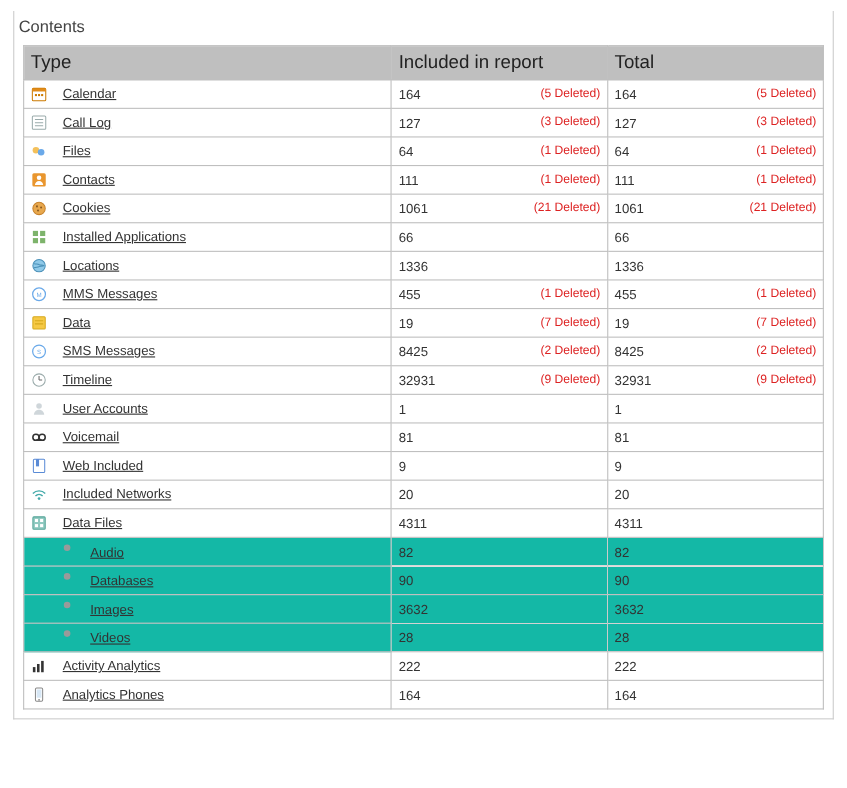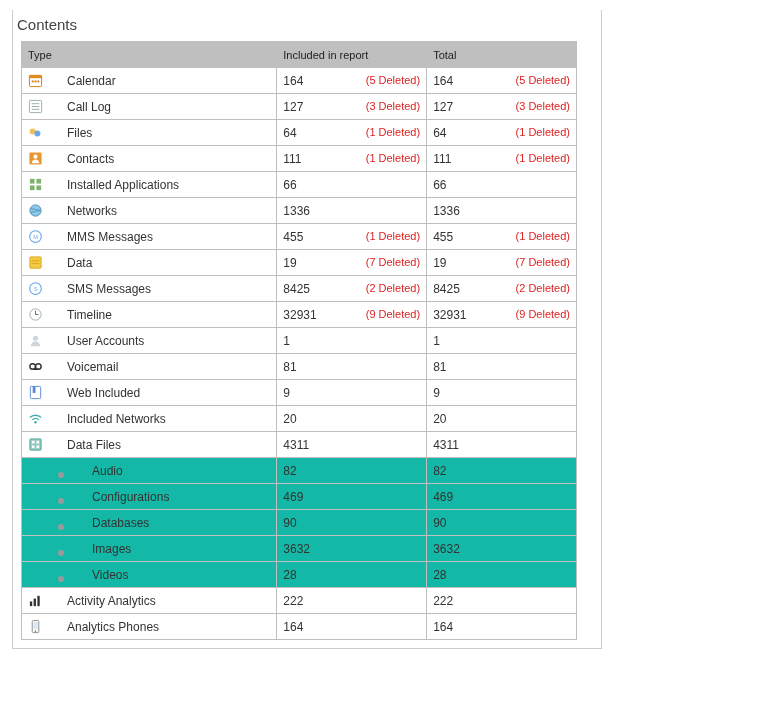--- a/index.html
+++ b/index.html
@@ -7,22 +7,22 @@
     margin: 0;
     font-family: "Helvetica Neue", Helvetica, Arial, sans-serif;
     font-size: 12px;
     color: #333;
     background: #fff;
     padding: 10px 12px;
   }
   .panel {
     border: 1px solid #ccc;
     border-top: none;
-    width: 590px;
-    padding: 0 16px 8px 0;
+    width: 746px;
+    padding: 0 0 8px 0;
   }
   .title {
     font-size: 15px;
     color: #444;
     padding: 6px 4px 8px 4px;
     font-weight: 400;
   }
   table {
     border-collapse: collapse;
     width: calc(100% - 16px);
@@ -33,26 +33,26 @@
     border: 1px solid #bfbfbf;
     padding: 5px 6px;
     text-align: left;
     vertical-align: middle;
     height: 26px;
   }
   th {
     background: #bfbfbf;
     font-weight: 400;
     color: #222;
-    font-size: 11px;
+    font-size: 17px;
   }
   col.col-type { width: 46%; }
   col.col-incl { width: 27%; }
   col.col-total { width: 27%; }
-  .type-cell { display: flex; align-items: flex-end; gap: 24px; }
+  .type-cell { display: flex; align-items: flex-start; gap: 14px; text-decoration: underline; }
   .sub .type-cell { padding-left: 28px; }
   .sub td { background: #14b8a6; }
   .icon {
     width: 15px; height: 15px; flex: 0 0 15px;
     display: inline-flex; align-items: center; justify-content: center;
     font-size: 9px; line-height: 1;
     border-radius: 2px;
   }
   .icon svg { width: 15px; height: 15px; display:block; }
   .bullet {
@@ -151,20 +151,37 @@
             </div>
           </td>
           <td class="count-cell"><span class="count">111</span><span class="deleted">(1 Deleted)</span></td>
           <td class="count-cell"><span class="count">111</span><span class="deleted">(1 Deleted)</span></td>
         </tr>
         <tr>
           <td>
             <div class="type-cell">
               <span class="icon">
                 <svg viewBox="0 0 16 16">
+                  <circle cx="8" cy="8" r="6" fill="#e8a84e" stroke="#c7822a"></circle>
+                  <circle cx="6" cy="6" r="1" fill="#8a5a20"></circle>
+                  <circle cx="10" cy="7" r="1" fill="#8a5a20"></circle>
+                  <circle cx="7" cy="10" r="1" fill="#8a5a20"></circle>
+                </svg>
+              </span>
+              <span>Cookies</span>
+            </div>
+          </td>
+          <td class="count-cell"><span class="count">1061</span><span class="deleted">(21 Deleted)</span></td>
+          <td class="count-cell"><span class="count">1061</span><span class="deleted">(21 Deleted)</span></td>
+        </tr>
+        <tr>
+          <td>
+            <div class="type-cell">
+              <span class="icon">
+                <svg viewBox="0 0 16 16">
                   <rect x="2" y="2" width="5" height="5" fill="#7db36b"></rect>
                   <rect x="9" y="2" width="5" height="5" fill="#7db36b"></rect>
                   <rect x="2" y="9" width="5" height="5" fill="#7db36b"></rect>
                   <rect x="9" y="9" width="5" height="5" fill="#7db36b"></rect>
                 </svg>
               </span>
               <span>Installed Applications</span>
             </div>
           </td>
           <td class="count-cell"><span class="count">66</span></td>
@@ -173,21 +190,21 @@
         <tr>
           <td>
             <div class="type-cell">
               <span class="icon">
                 <svg viewBox="0 0 16 16">
                   <circle cx="8" cy="8" r="6" fill="#8fc9e8" stroke="#4a90b8"></circle>
                   <path d="M3 6c2 1 4 0 5 1s3 0 5 1" stroke="#4a90b8" fill="none"></path>
                   <path d="M3 10c2-1 4 0 5-1s3 0 5-1" stroke="#4a90b8" fill="none"></path>
                 </svg>
               </span>
-              <span>Networks</span>
+              <span>Locations</span>
             </div>
           </td>
           <td class="count-cell"><span class="count">1336</span></td>
           <td class="count-cell"><span class="count">1336</span></td>
         </tr>
         <tr>
           <td>
             <div class="type-cell">
               <span class="icon">
                 <svg viewBox="0 0 16 16">
@@ -335,30 +352,20 @@
               <span>Audio</span>
             </div>
           </td>
           <td class="count-cell"><span class="count">82</span></td>
           <td class="count-cell"><span class="count">82</span></td>
         </tr>
         <tr class="sub">
           <td>
             <div class="type-cell">
               <span class="bullet"></span>
-              <span>Configurations</span>
-            </div>
-          </td>
-          <td class="count-cell"><span class="count">469</span></td>
-          <td class="count-cell"><span class="count">469</span></td>
-        </tr>
-        <tr class="sub">
-          <td>
-            <div class="type-cell">
-              <span class="bullet"></span>
               <span>Databases</span>
             </div>
           </td>
           <td class="count-cell"><span class="count">90</span></td>
           <td class="count-cell"><span class="count">90</span></td>
         </tr>
         <tr class="sub">
           <td>
             <div class="type-cell">
               <span class="bullet"></span>

